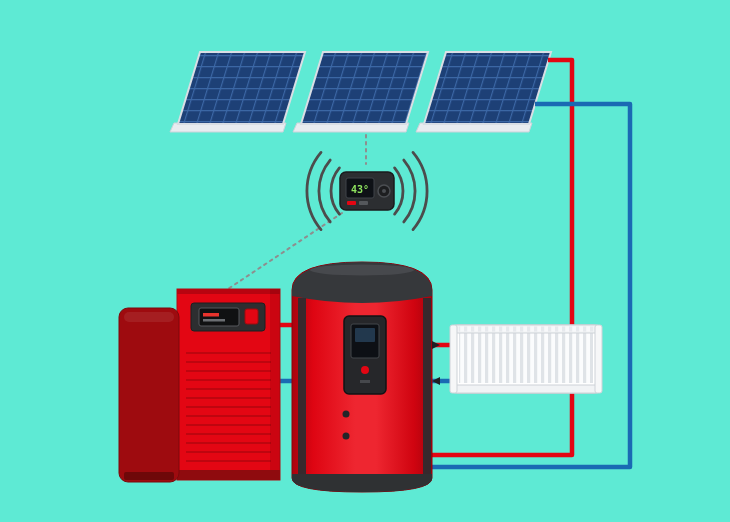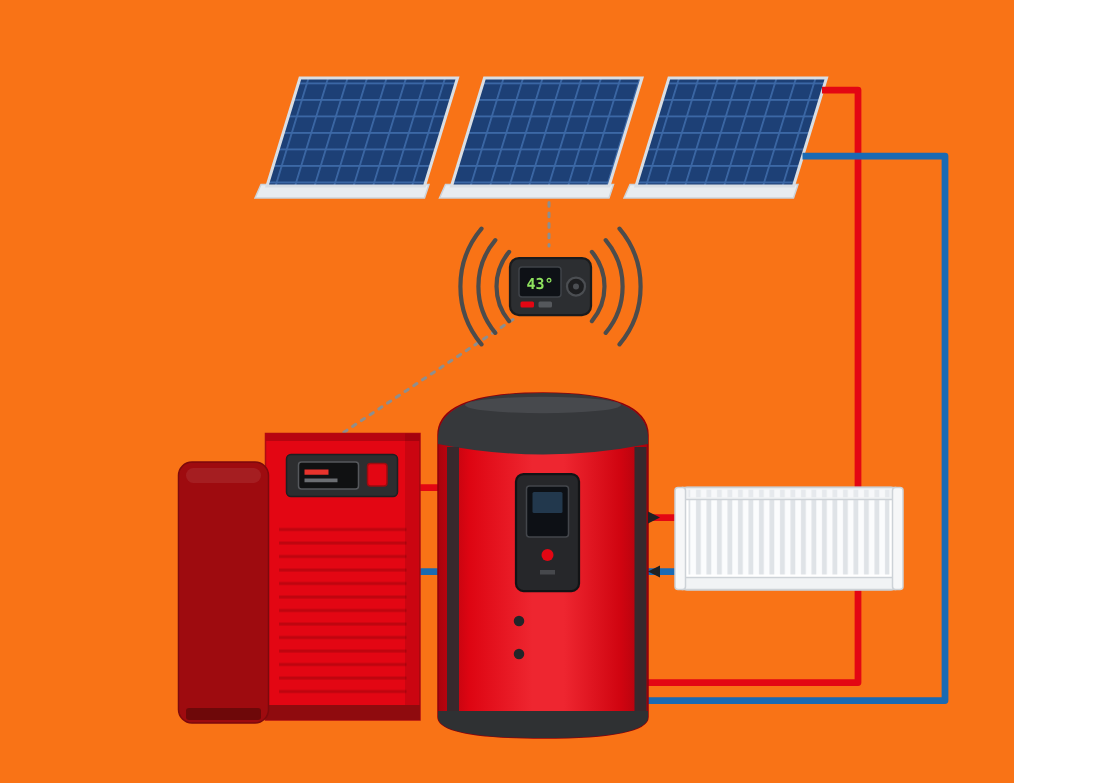--- a/index.html
+++ b/index.html
@@ -1,19 +1,19 @@
 <!DOCTYPE html>
 <html><head>
 <meta charset="utf-8">
 <style>
   html,body{margin:0;padding:0;background:#ffffff;}
   .stage{
     position:relative;
-    width:676px;height:522px;
-    background:#f97316;
+    width:730px;height:522px;
+    background:#5eead4;
     overflow:hidden;
     font-family:"DejaVu Sans", sans-serif;
   }
   .stage svg{position:absolute;left:0;top:0;}
   text.ctrl-temp{
     font-family:"DejaVu Sans Mono", monospace;
     font-weight:bold;
     font-size:10px;
   }
 </style>

